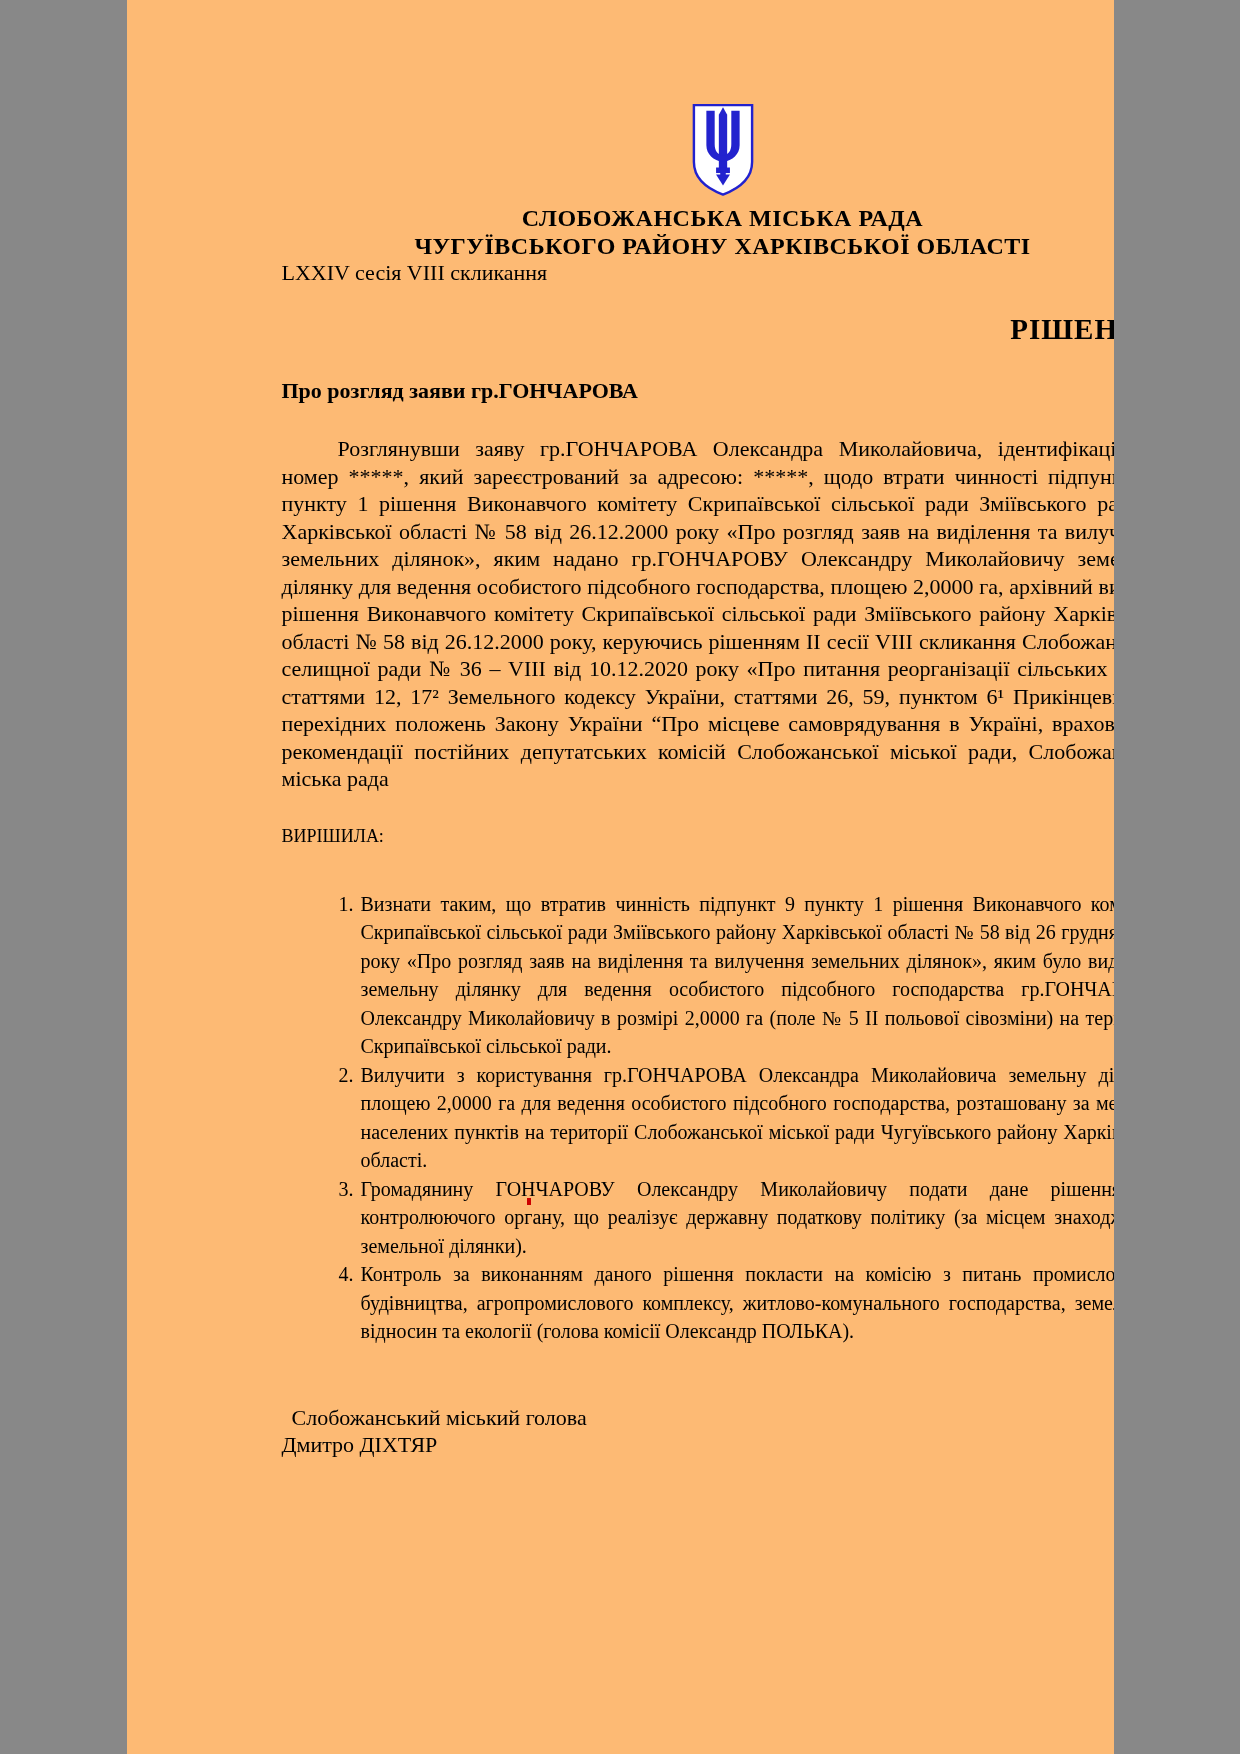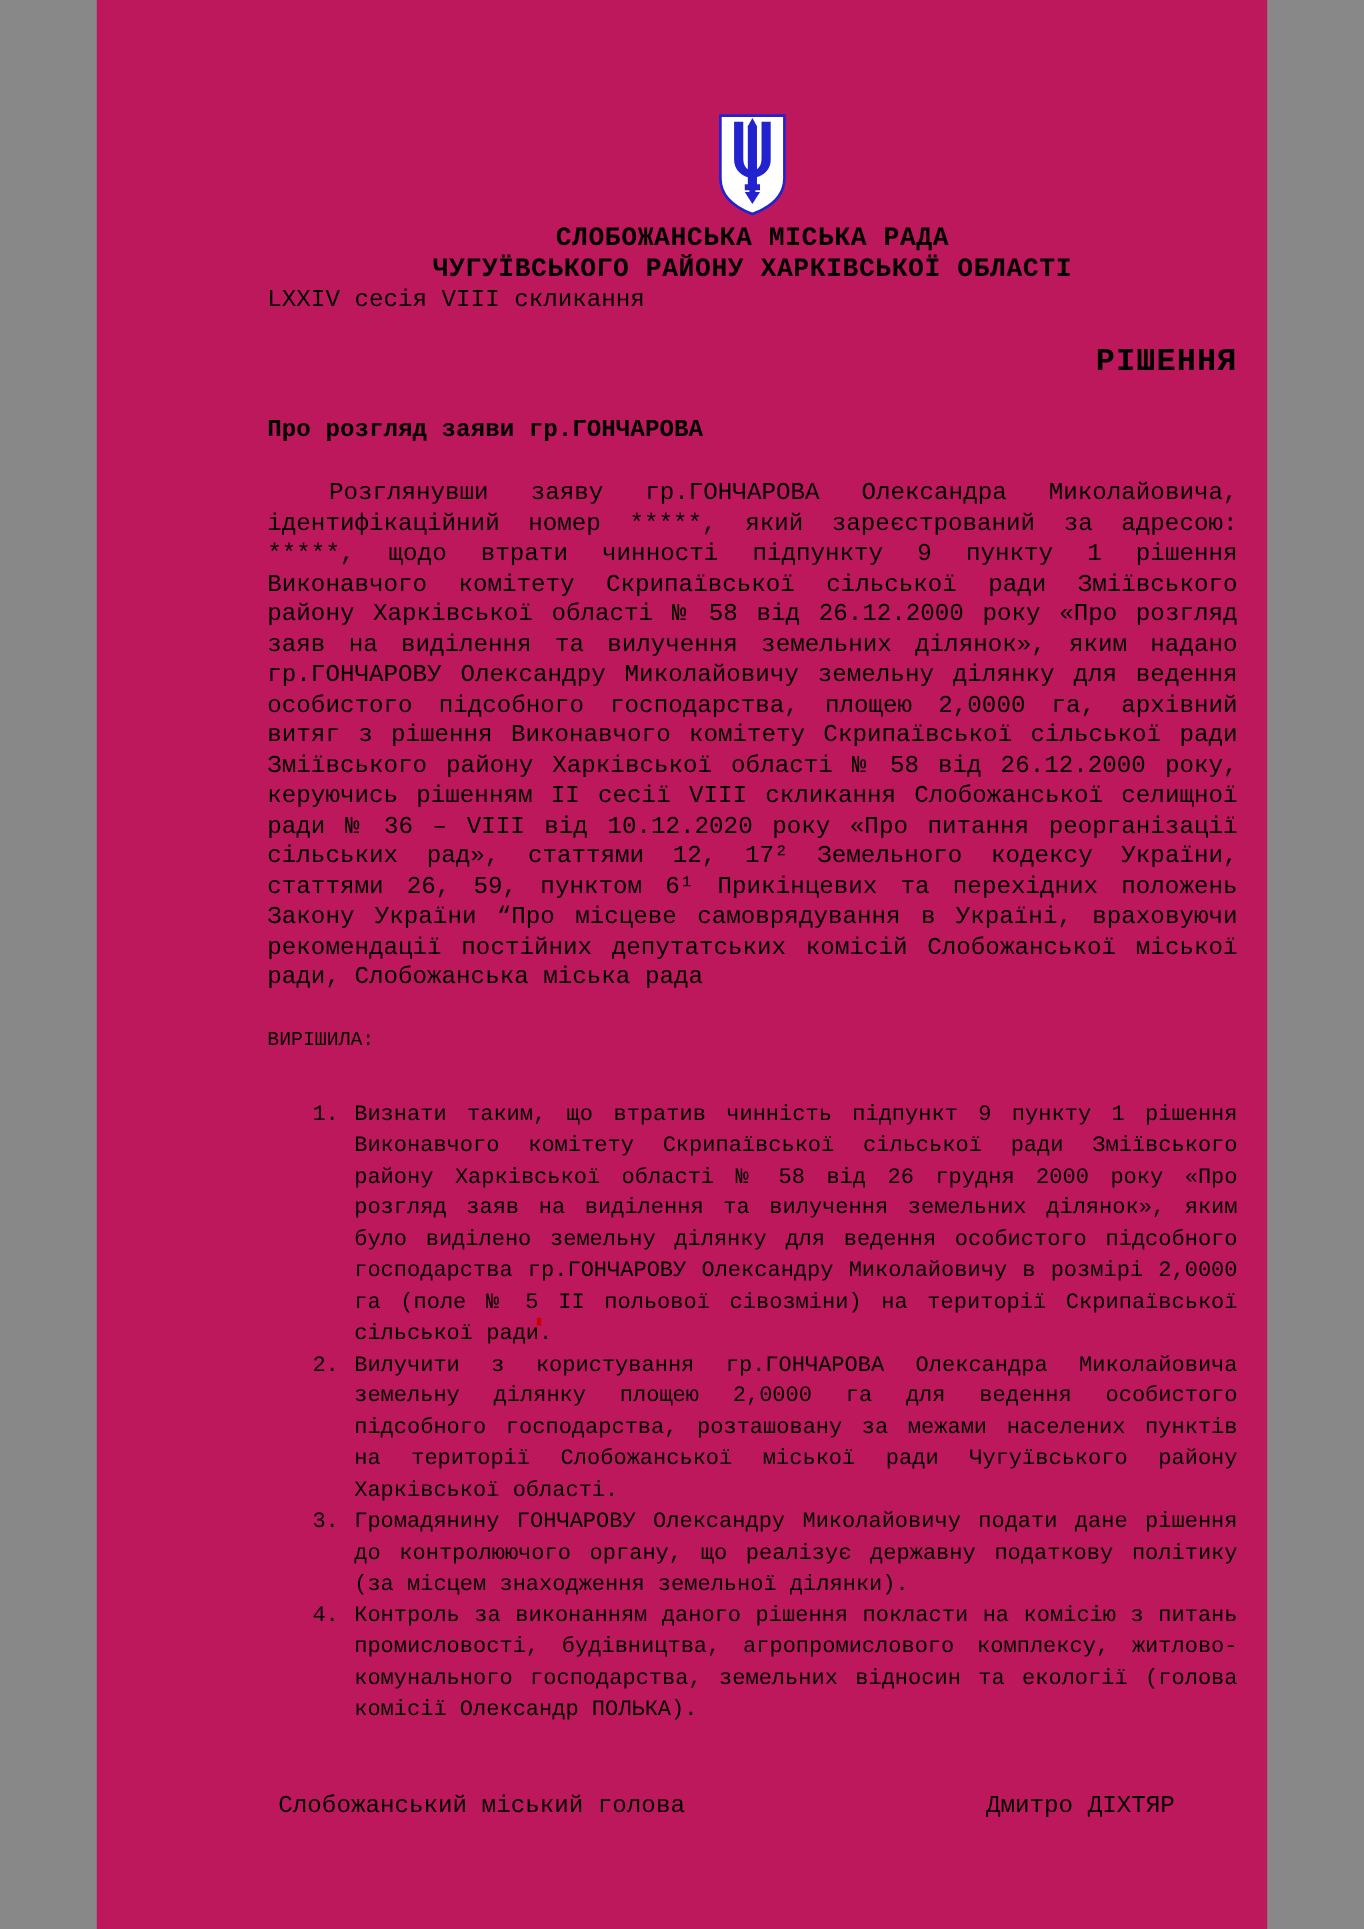--- a/index.html
+++ b/index.html
@@ -1,21 +1,21 @@
 <!DOCTYPE html>
 <html lang="uk"><head>
 <meta charset="utf-8">
 <style>
   html,body{margin:0;padding:0;background:#888;}
   .page{
     position:relative;
-    width:1064px;height:1754px;
-    background:#be185d;
+    width:987px;height:1754px;
+    background:#fdba74;
     margin:0 auto;
-    font-family:Liberation Mono, monospace;
+    font-family:Liberation Serif, serif;
     color:#000;
     overflow:hidden;
   }
   .content{
     position:absolute;
     left:155px;top:0;
     width:882px;
   }
   .emblem-wrap{
     margin-top:101px;
@@ -77,21 +77,21 @@
     font-size:20px;line-height:28.5px;
   }
   ol.resolutions li{
     text-align:justify;
     padding-left:2px;
   }
   .signature-row{
     margin-top:58px;
     display:flex;
     justify-content:space-between;
-    font-size:22px;line-height:27px;
+    font-size:22px;line-height:27px;flex-direction:column;
   }
   .sig-title{padding-left:10px;}
   .sig-name{padding-right:57px;}
   .red-dot{
     position:absolute;
     left:400px;top:1198px;
     width:4px;height:7px;
     background:#cc0000;
   }
 </style>

